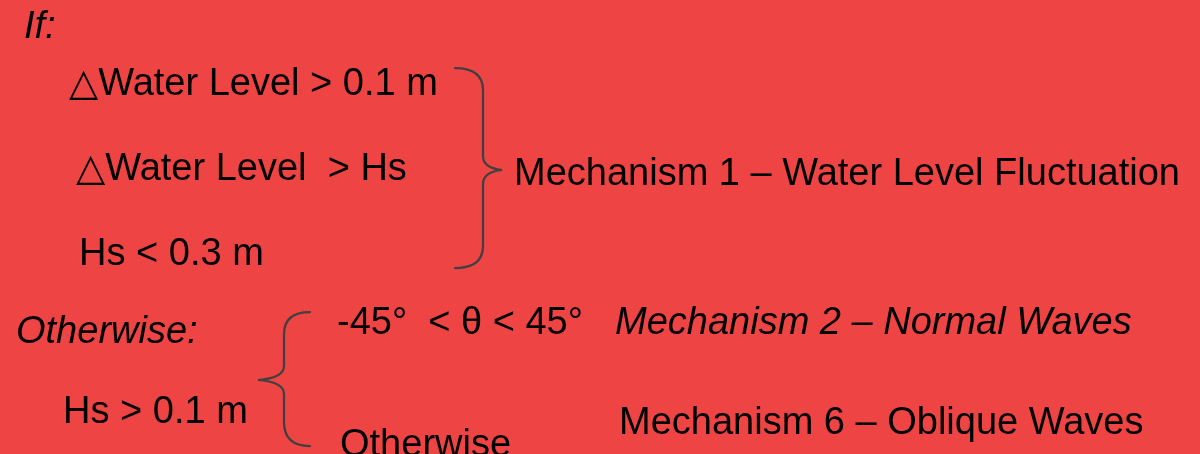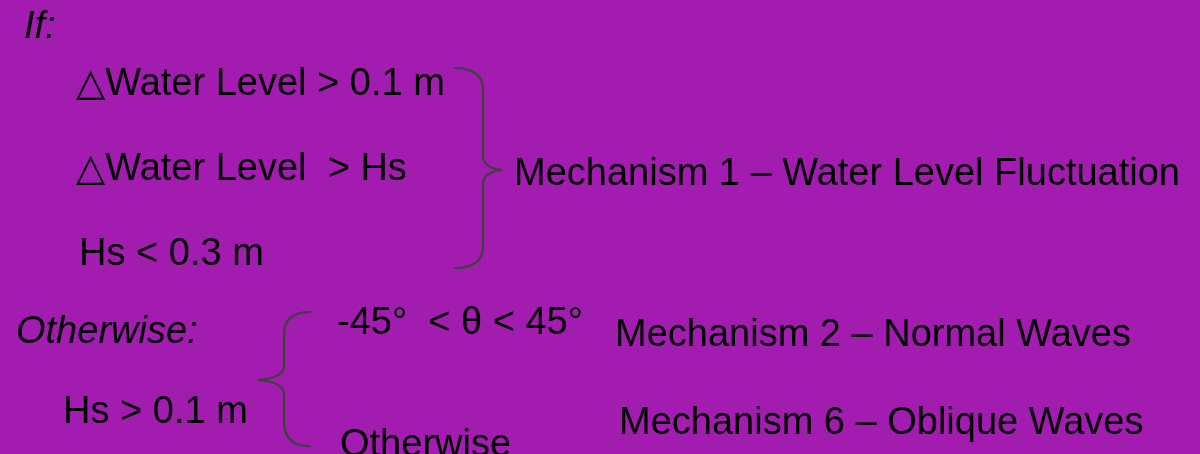--- a/index.html
+++ b/index.html
@@ -4,44 +4,44 @@
 <style>
   html, body {
     margin: 0;
     padding: 0;
     background: #ffffff;
   }
   .canvas {
     position: relative;
     width: 1200px;
     height: 454px;
-    background: #a21caf;
+    background: #ef4444;
     overflow: hidden;
     font-family: "Liberation Sans", "DejaVu Sans", sans-serif;
     font-size: 38px;
     line-height: 1;
     color: #000000;
   }
   .txt {
     position: absolute;
     white-space: pre;
     letter-spacing: 0px;
   }
   .it { font-style: italic; }
 
   
   .if-label        { left: 24px;  top: 6px;   }
-  .cond-1          { left: 76px;  top: 63px;  }
+  .cond-1          { left: 69px;  top: 63px;  }
   .cond-2          { left: 76px;  top: 148px; }
   .cond-3          { left: 79px;  top: 233px; text-align: right; }
   .mech-1          { left: 514px; top: 153px; }
   .otherwise-label { left: 16px;  top: 311px; }
   .hs-cond         { left: 63px;  top: 391px; }
   .branch2-cond    { left: 337px; top: 302px; }
-  .mech-2          { left: 615px; top: 314px; }
+  .mech-2          { left: 615px; top: 302px; font-style: italic; }
   .branch3-cond    { left: 340px; top: 424px; }
   .mech-3          { left: 619px; top: 402px; }
 
   .brace {
     position: absolute;
   }
   .brace-right { left: 450px; top: 64px;  width: 60px; height: 210px; }
   .brace-left  { left: 254px; top: 308px; width: 62px; height: 142px; }
 </style>
 </head>

